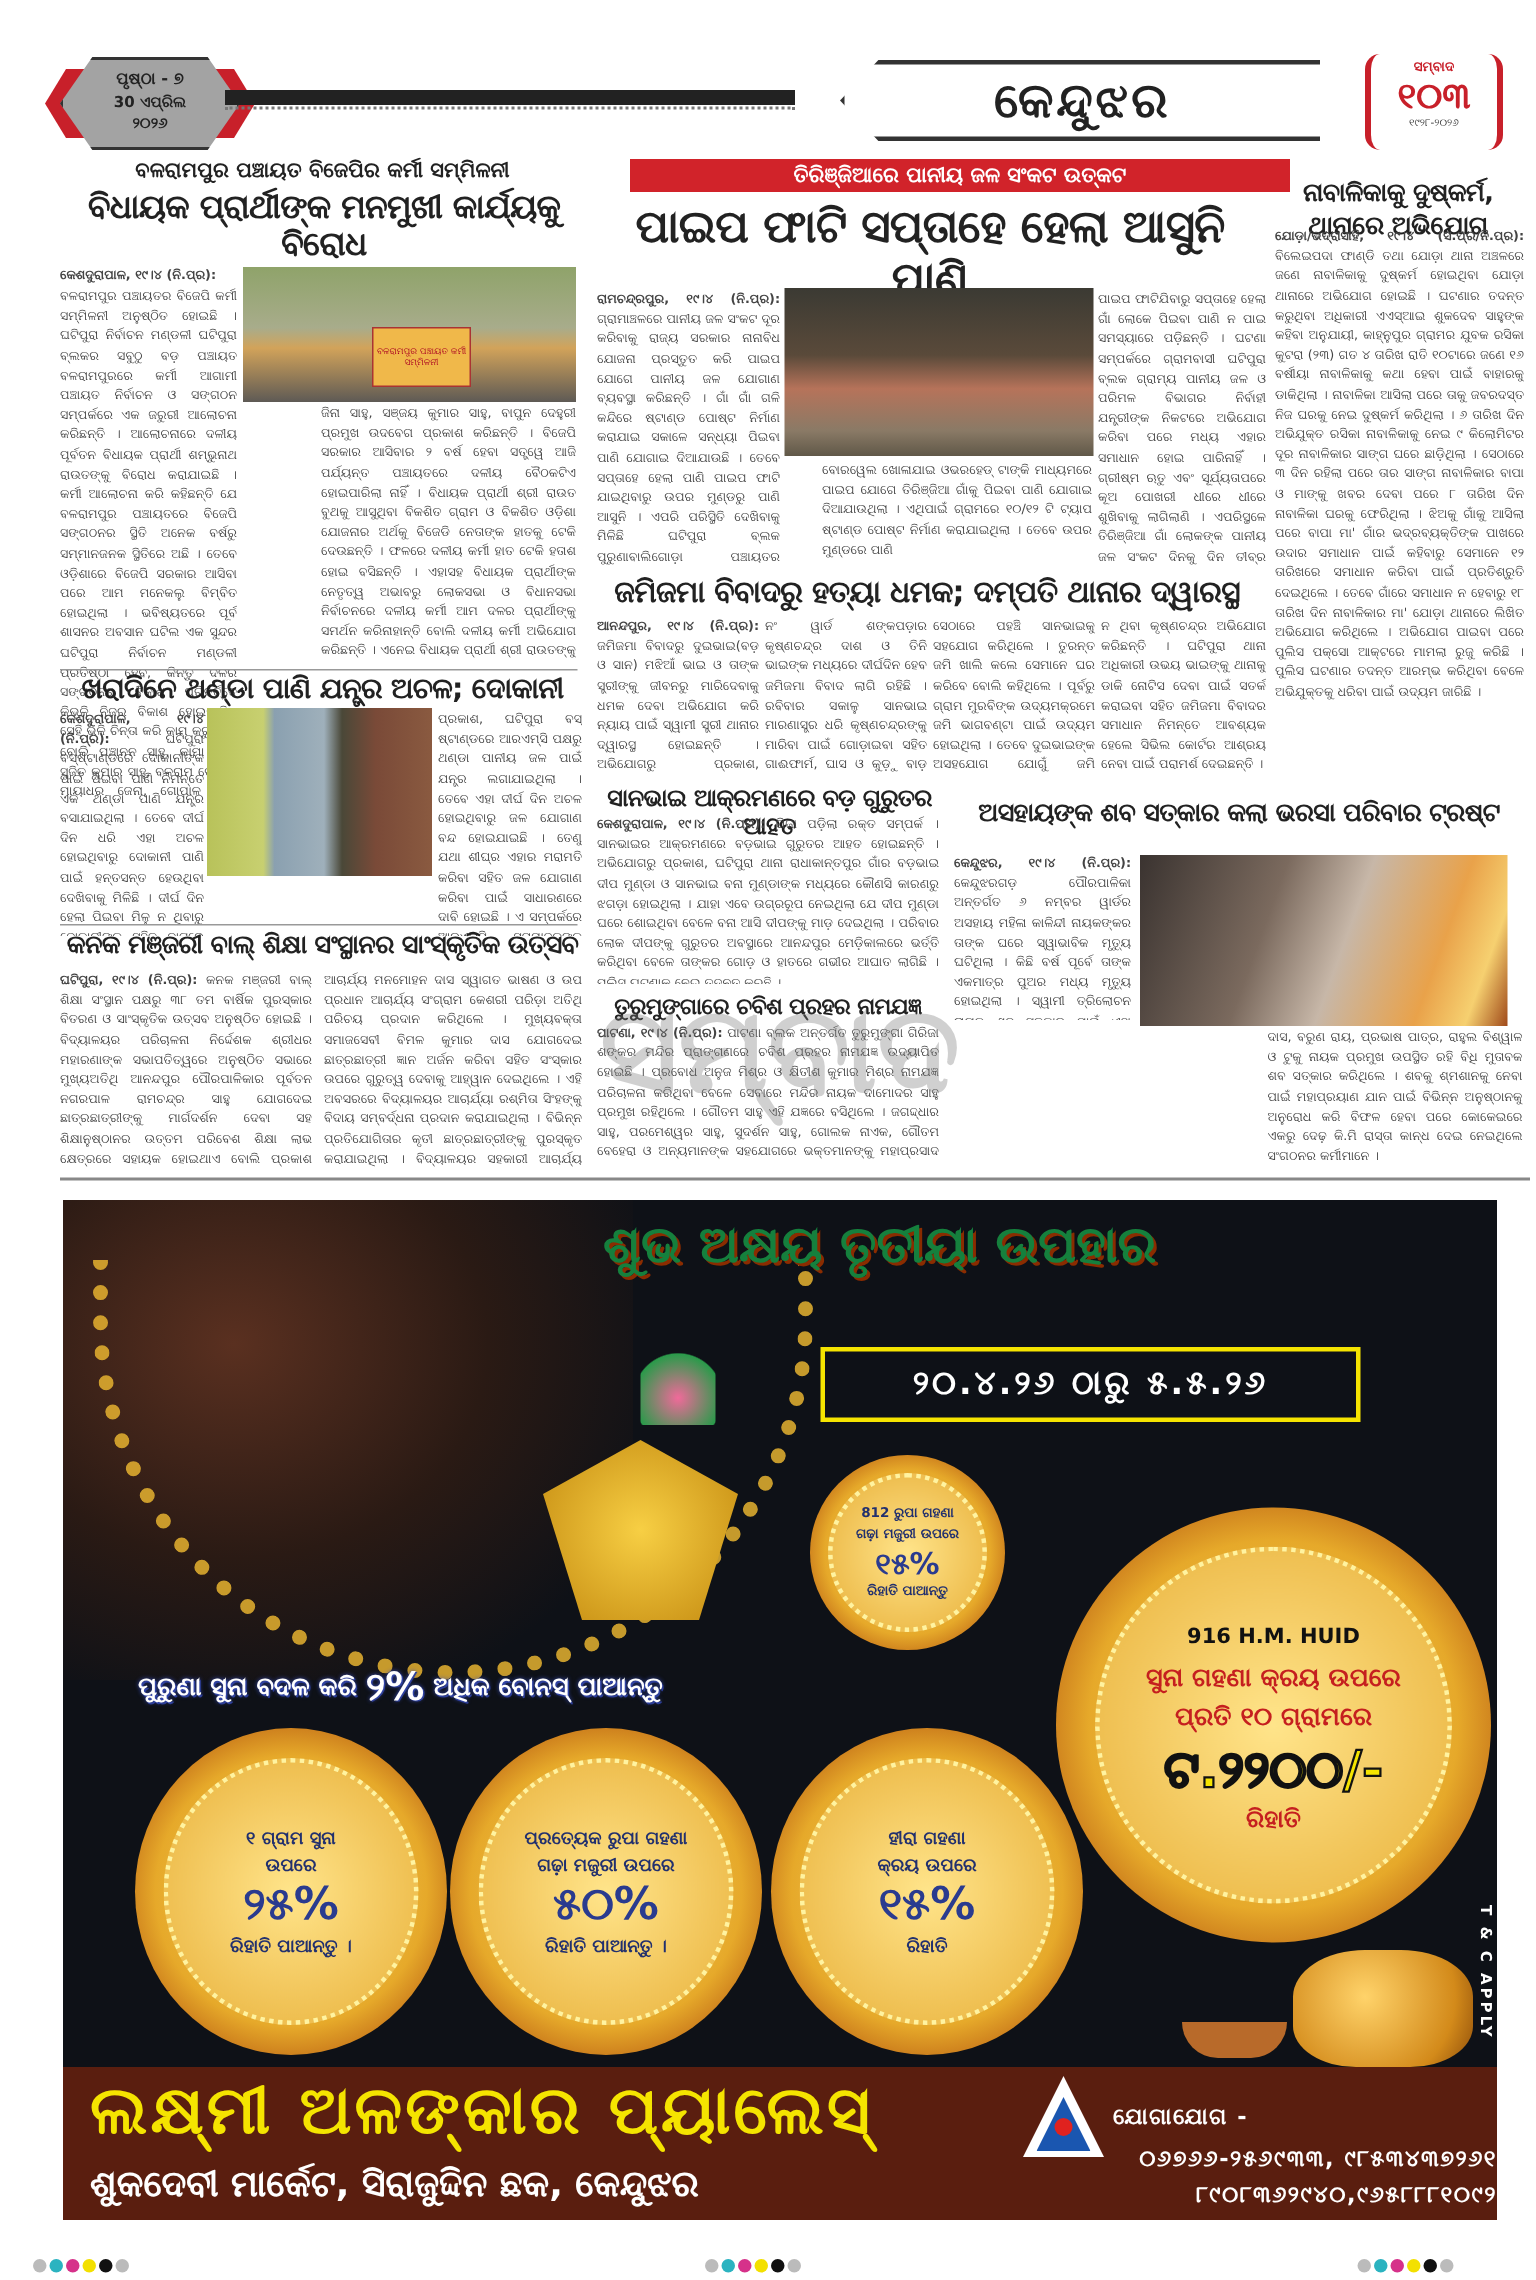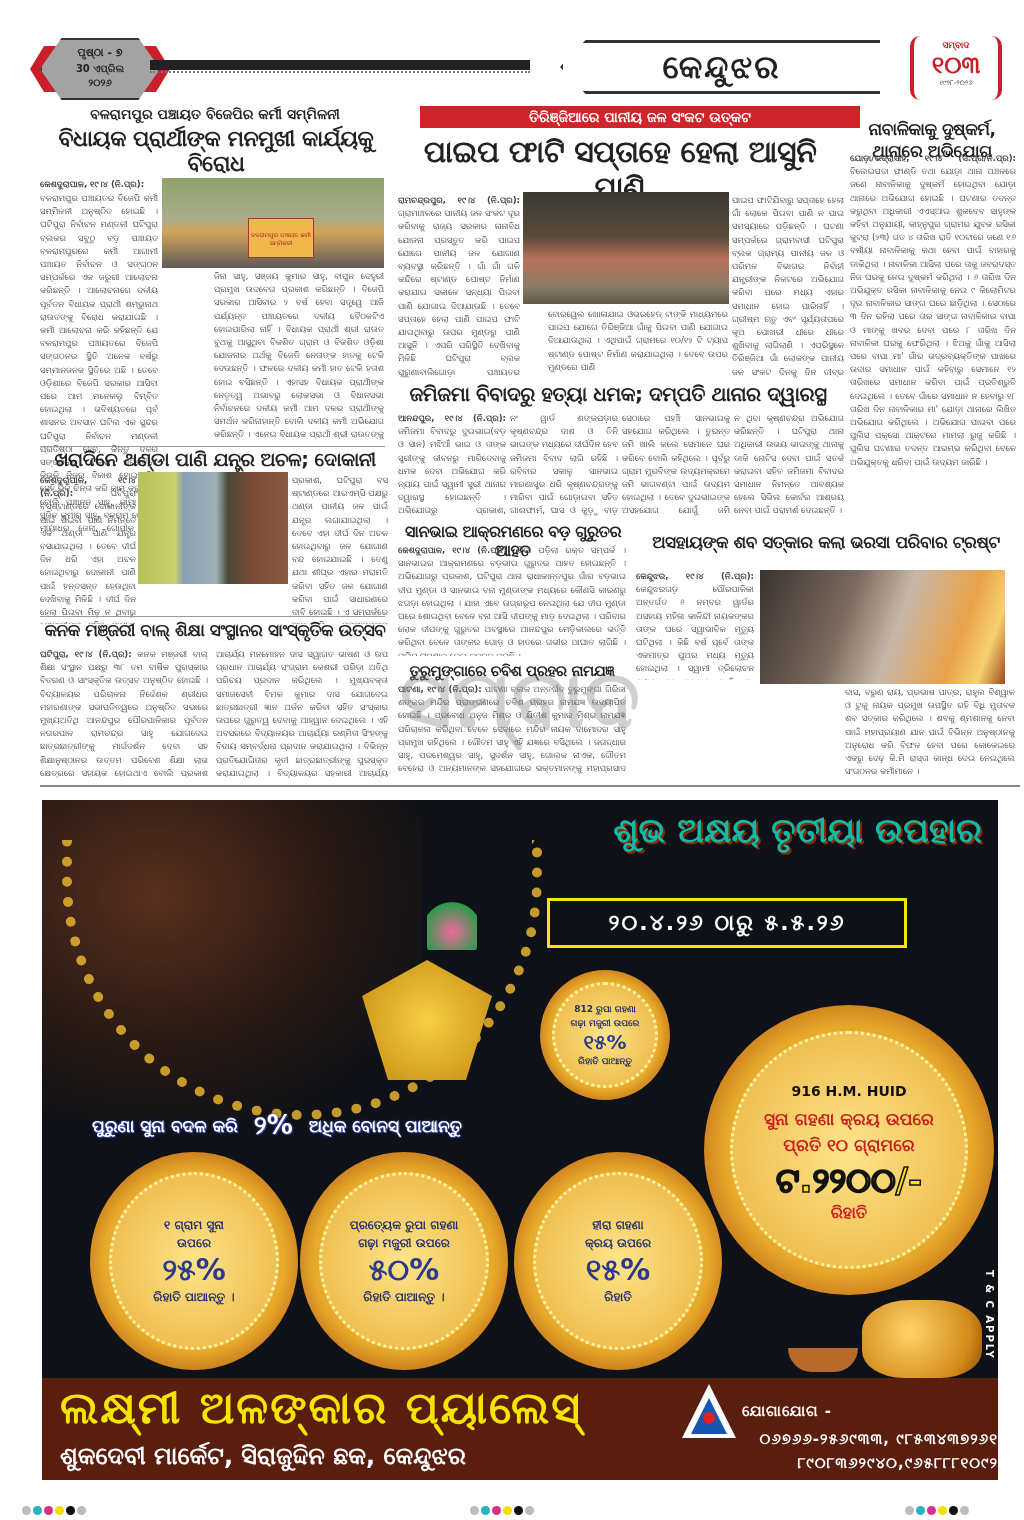--- a/index.html
+++ b/index.html
@@ -14,21 +14,21 @@
 .logo .l1{font-size:9px;font-weight:bold;margin-top:4px}
 .logo .l2{font-size:24px;font-weight:bold;line-height:28px}
 .logo .l3{font-size:7px;color:#333}
 .kicker{font-size:14px;font-weight:bold;text-align:center}
 .headline{font-weight:bold;text-align:center;letter-spacing:-0.5px}
 .body-text{font-size:8.5px;line-height:13.2px;color:#444;text-align:justify;overflow:hidden}
 .photo{background:#6b7a5c;overflow:hidden}
 .redbar{background:#d1232a;color:#fff;text-align:center;font-weight:bold;font-size:14px}
 .rule{background:#999;height:1px}
 .ad{left:42px;top:800px;width:956px;height:680px;background:#0e1117}
-.ad-title{color:#14b8a6;font-size:34px;font-weight:bold;text-align:right;text-shadow:2px 2px 0 #8a2c00}
+.ad-title{color:#15803d;font-size:34px;font-weight:bold;text-align:left;text-shadow:2px 2px 0 #8a2c00}
 .datebox{border:3px solid #f5e400;color:#fff;font-size:22px;font-weight:bold;text-align:center;letter-spacing:2px}
 .medal{border-radius:50%;background:radial-gradient(circle,#f7d46a 0%,#e6a92a 60%,#c9791b 75%,#d8321f 78%,#c51f1f 100%);text-align:center;color:#2a3b8f;font-weight:bold}
 .medal .inner{position:absolute;left:9%;top:9%;width:82%;height:82%;border-radius:50%;border:3px dotted #fff3a0;background:radial-gradient(circle,#ffe48a,#e8b03a);display:flex;flex-direction:column;justify-content:center;align-items:center}
 .pct{font-size:30px;color:#2a3b8f;line-height:36px}
 .mtext{font-size:12px;color:#22306e;line-height:18px}
 .bonus{color:#fff;font-size:17px;font-weight:bold;text-shadow:0 0 3px #3a4fc0,1px 1px 0 #2a3b8f}
 .footer-band{left:42px;top:1378px;width:956px;height:102px;background:#5a1e0f}
 .shop-name{color:#f5e400;font-size:44px;font-weight:bold;letter-spacing:2px}
 .shop-addr{color:#fff;font-size:24px;font-weight:bold}
 .contact{color:#fff;font-size:15px;font-weight:bold;letter-spacing:1px}
@@ -123,21 +123,21 @@
   <div class="abs medal" style="left:662px;top:205px;width:290px;height:290px">
     <div class="inner">
       <div style="font-size:14px;color:#111;line-height:30px">916 H.M. HUID</div>
       <div style="font-size:17px;color:#c51f1f;line-height:26px">ସୁନା ଗହଣା କ୍ରୟ ଉପରେ</div>
       <div style="font-size:17px;color:#c51f1f;line-height:26px">ପ୍ରତି ୧୦ ଗ୍ରାମରେ</div>
       <div style="font-size:34px;color:#f5e400;-webkit-text-stroke:1.5px #111;line-height:44px">ଟ.୨୨୦୦/-</div>
       <div style="font-size:16px;color:#c51f1f;line-height:22px">ରିହାତି</div>
     </div>
   </div>
 
-  <div class="abs bonus" style="left:50px;top:310px;width:520px;display:flex;gap:16px;align-items:center">
+  <div class="abs bonus" style="left:50px;top:310px;width:520px;display:flex;gap:6px;align-items:center">
     <span>ପୁରୁଣା ସୁନା ବଦଳ କରି</span>
     <span style="font-size:26px">୨%</span>
     <span>ଅଧିକ ବୋନସ୍ ପାଆନ୍ତୁ</span>
   </div>
 
   <div class="abs medal" style="left:48px;top:352px;width:208px;height:218px">
     <div class="inner">
       <div class="mtext">୧ ଗ୍ରାମ ସୁନା</div>
       <div class="mtext">ଉପରେ</div>
       <div class="pct">୨୫%</div>

